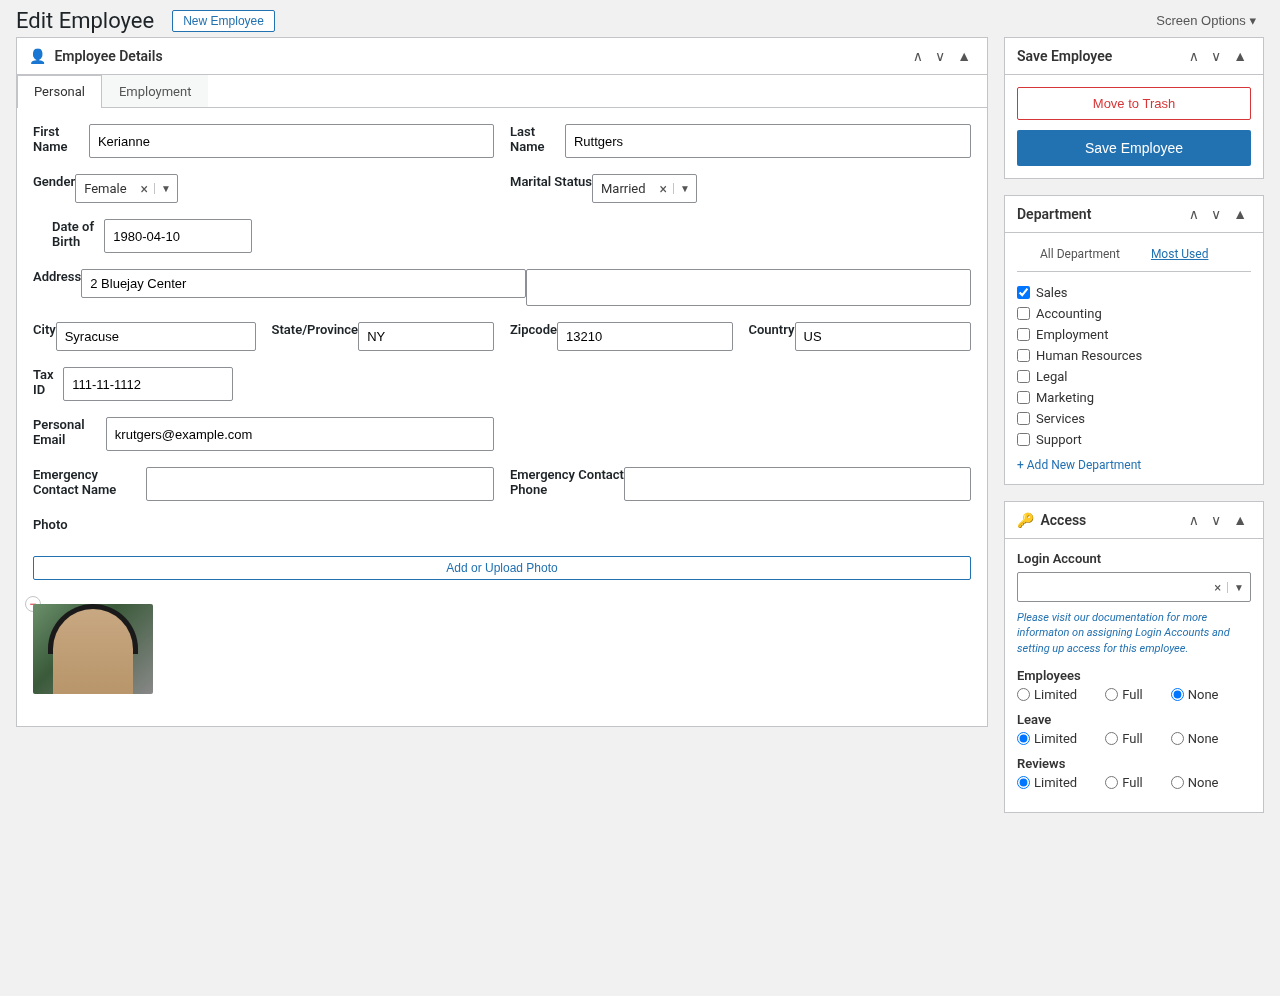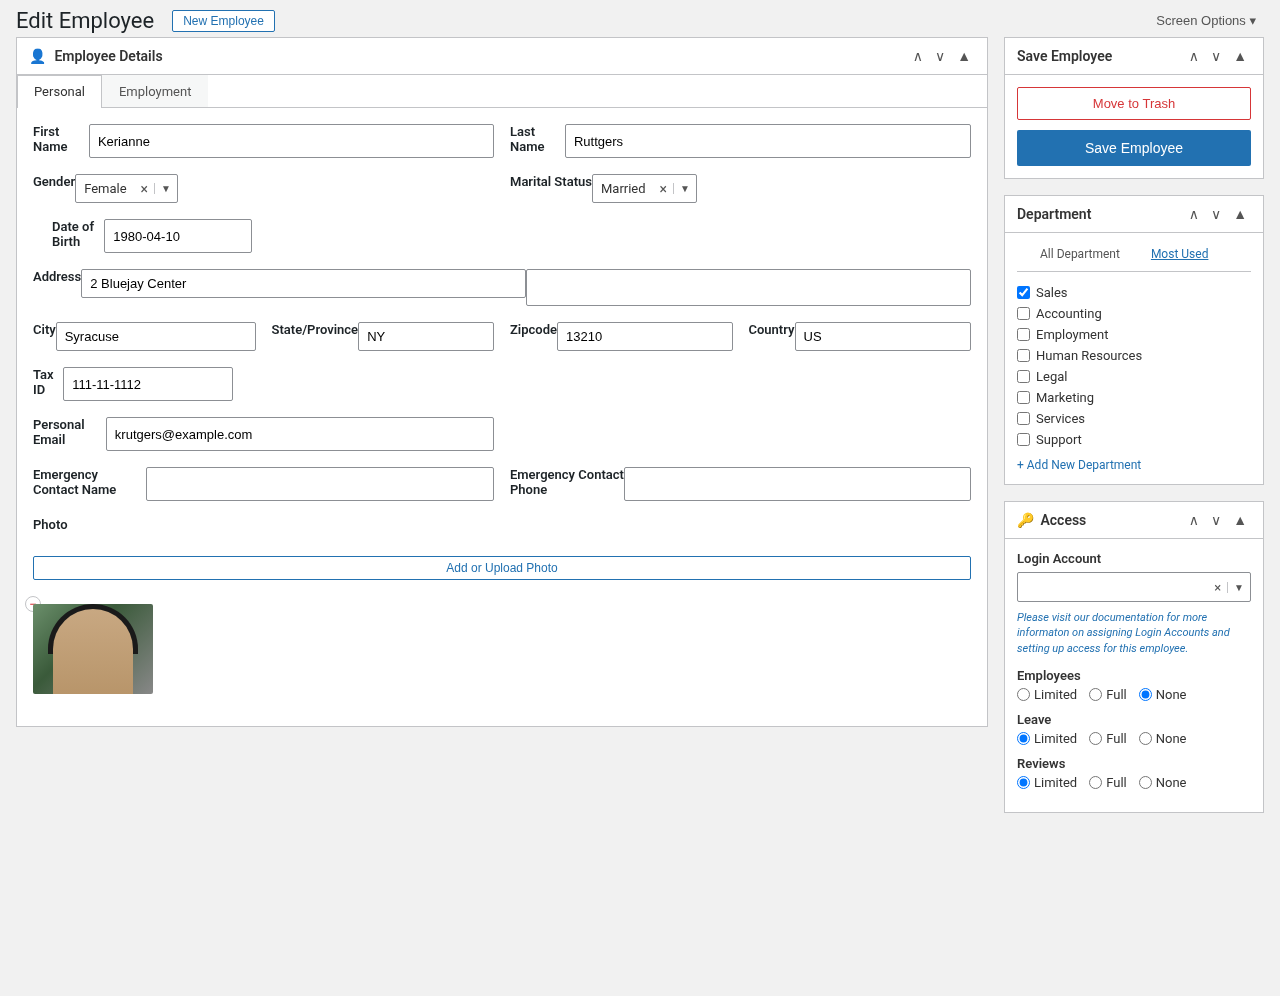--- a/index.html
+++ b/index.html
@@ -71,21 +71,21 @@
     
     .access-label { font-weight: 600; font-size: 13px; margin-bottom: 6px; }
     .login-select-wrapper { position: relative; border: 1px solid #8c8f94; border-radius: 2px; background: #fff; display: flex; align-items: center; margin-bottom: 8px; }
     .login-select-value { flex: 1; padding: 5px 8px; font-size: 13px; min-height: 28px; }
     .login-select-clear { padding: 0 6px; color: #555; cursor: pointer; }
     .login-select-arrow { padding: 0 6px; color: #555; font-size: 10px; border-left: 1px solid #c3c4c7; }
     .doc-link { color: #2271b1; font-size: 11px; font-style: italic; cursor: pointer; line-height: 1.4; display: block; margin-bottom: 12px; }
 
     .access-group { margin-bottom: 10px; }
     .access-group-label { font-weight: 600; font-size: 13px; margin-bottom: 4px; }
-    .radio-group { display: flex; align-items: center; gap: 12px; }
+    .radio-group { display: flex; align-items: center; gap: 28px; }
     .radio-item { display: flex; align-items: center; gap: 4px; font-size: 13px; cursor: pointer; }
     .radio-item input { margin: 0; }
 
     .person-icon { font-size: 14px; }
     .key-icon { font-size: 14px; }
 
     
     .dept-list::-webkit-scrollbar { width: 6px; }
     .dept-list::-webkit-scrollbar-thumb { background: #c3c4c7; }
   </style>

